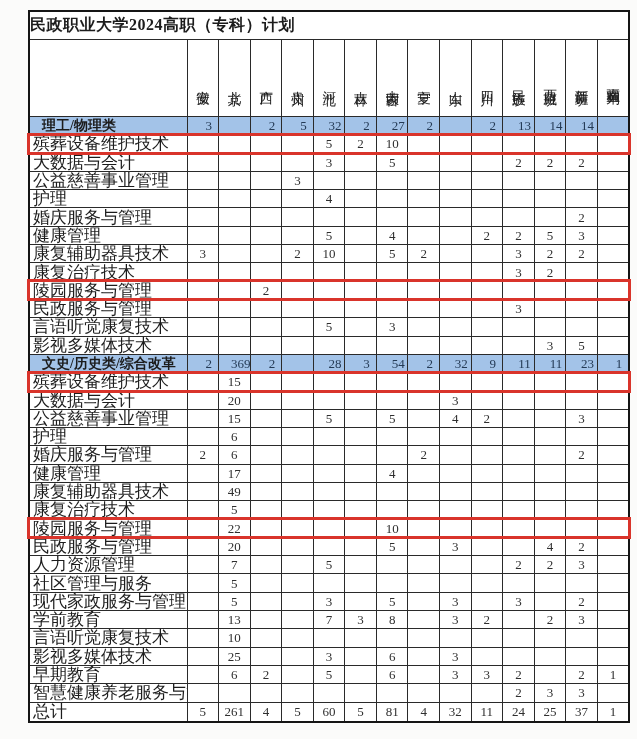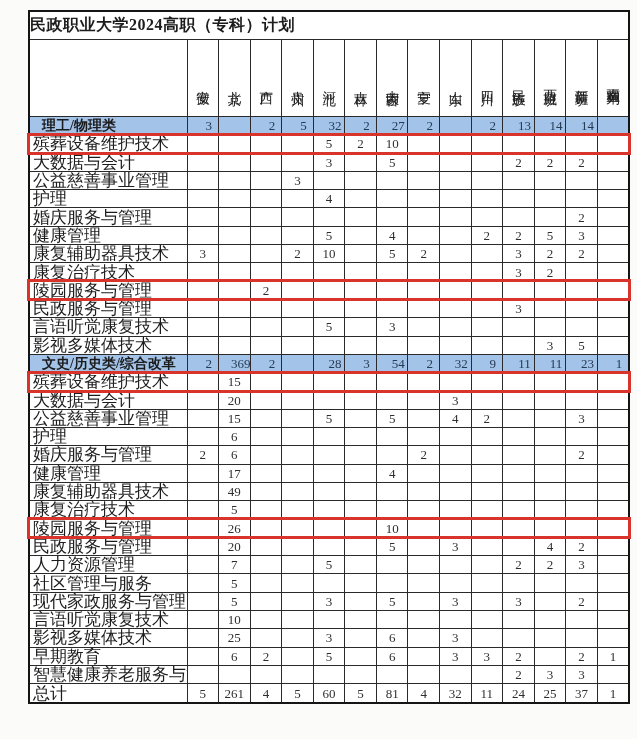--- a/index.html
+++ b/index.html
@@ -440,21 +440,21 @@
           <td class="val"></td>
           <td class="val"></td>
           <td class="val"></td>
           <td class="val"></td>
           <td class="val"></td>
           <td class="val"></td>
         </tr>
         <tr class="hl">
           <td class="label">陵园服务与管理</td>
           <td class="val"></td>
-          <td class="val">26</td>
+          <td class="val">22</td>
           <td class="val"></td>
           <td class="val"></td>
           <td class="val"></td>
           <td class="val"></td>
           <td class="val">10</td>
           <td class="val"></td>
           <td class="val"></td>
           <td class="val"></td>
           <td class="val"></td>
           <td class="val"></td>
@@ -520,20 +520,37 @@
           <td class="val"></td>
           <td class="val">3</td>
           <td class="val"></td>
           <td class="val">5</td>
           <td class="val"></td>
           <td class="val">3</td>
           <td class="val"></td>
           <td class="val">3</td>
           <td class="val"></td>
           <td class="val">2</td>
+          <td class="val"></td>
+        </tr>
+        <tr>
+          <td class="label">学前教育</td>
+          <td class="val"></td>
+          <td class="val">13</td>
+          <td class="val"></td>
+          <td class="val"></td>
+          <td class="val">7</td>
+          <td class="val">3</td>
+          <td class="val">8</td>
+          <td class="val"></td>
+          <td class="val">3</td>
+          <td class="val">2</td>
+          <td class="val"></td>
+          <td class="val">2</td>
+          <td class="val">3</td>
           <td class="val"></td>
         </tr>
         <tr>
           <td class="label">言语听觉康复技术</td>
           <td class="val"></td>
           <td class="val">10</td>
           <td class="val"></td>
           <td class="val"></td>
           <td class="val"></td>
           <td class="val"></td>

